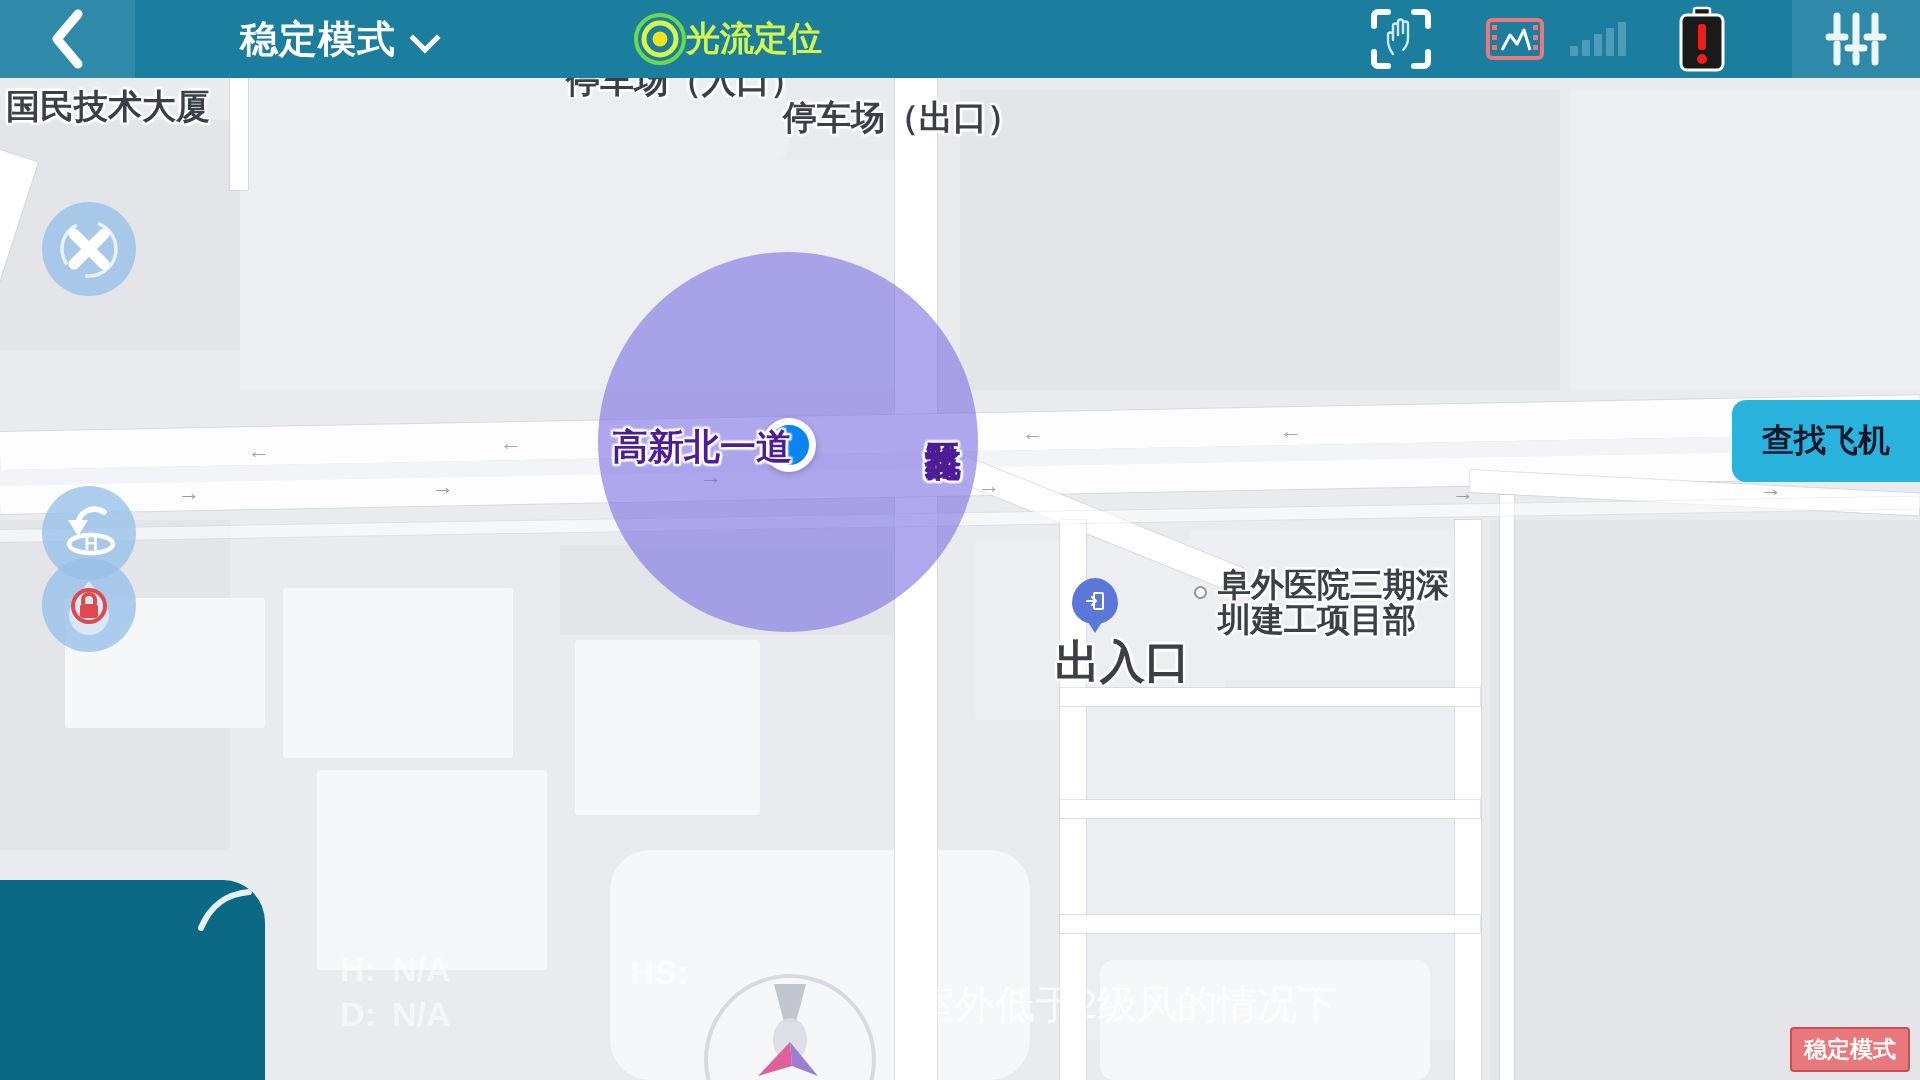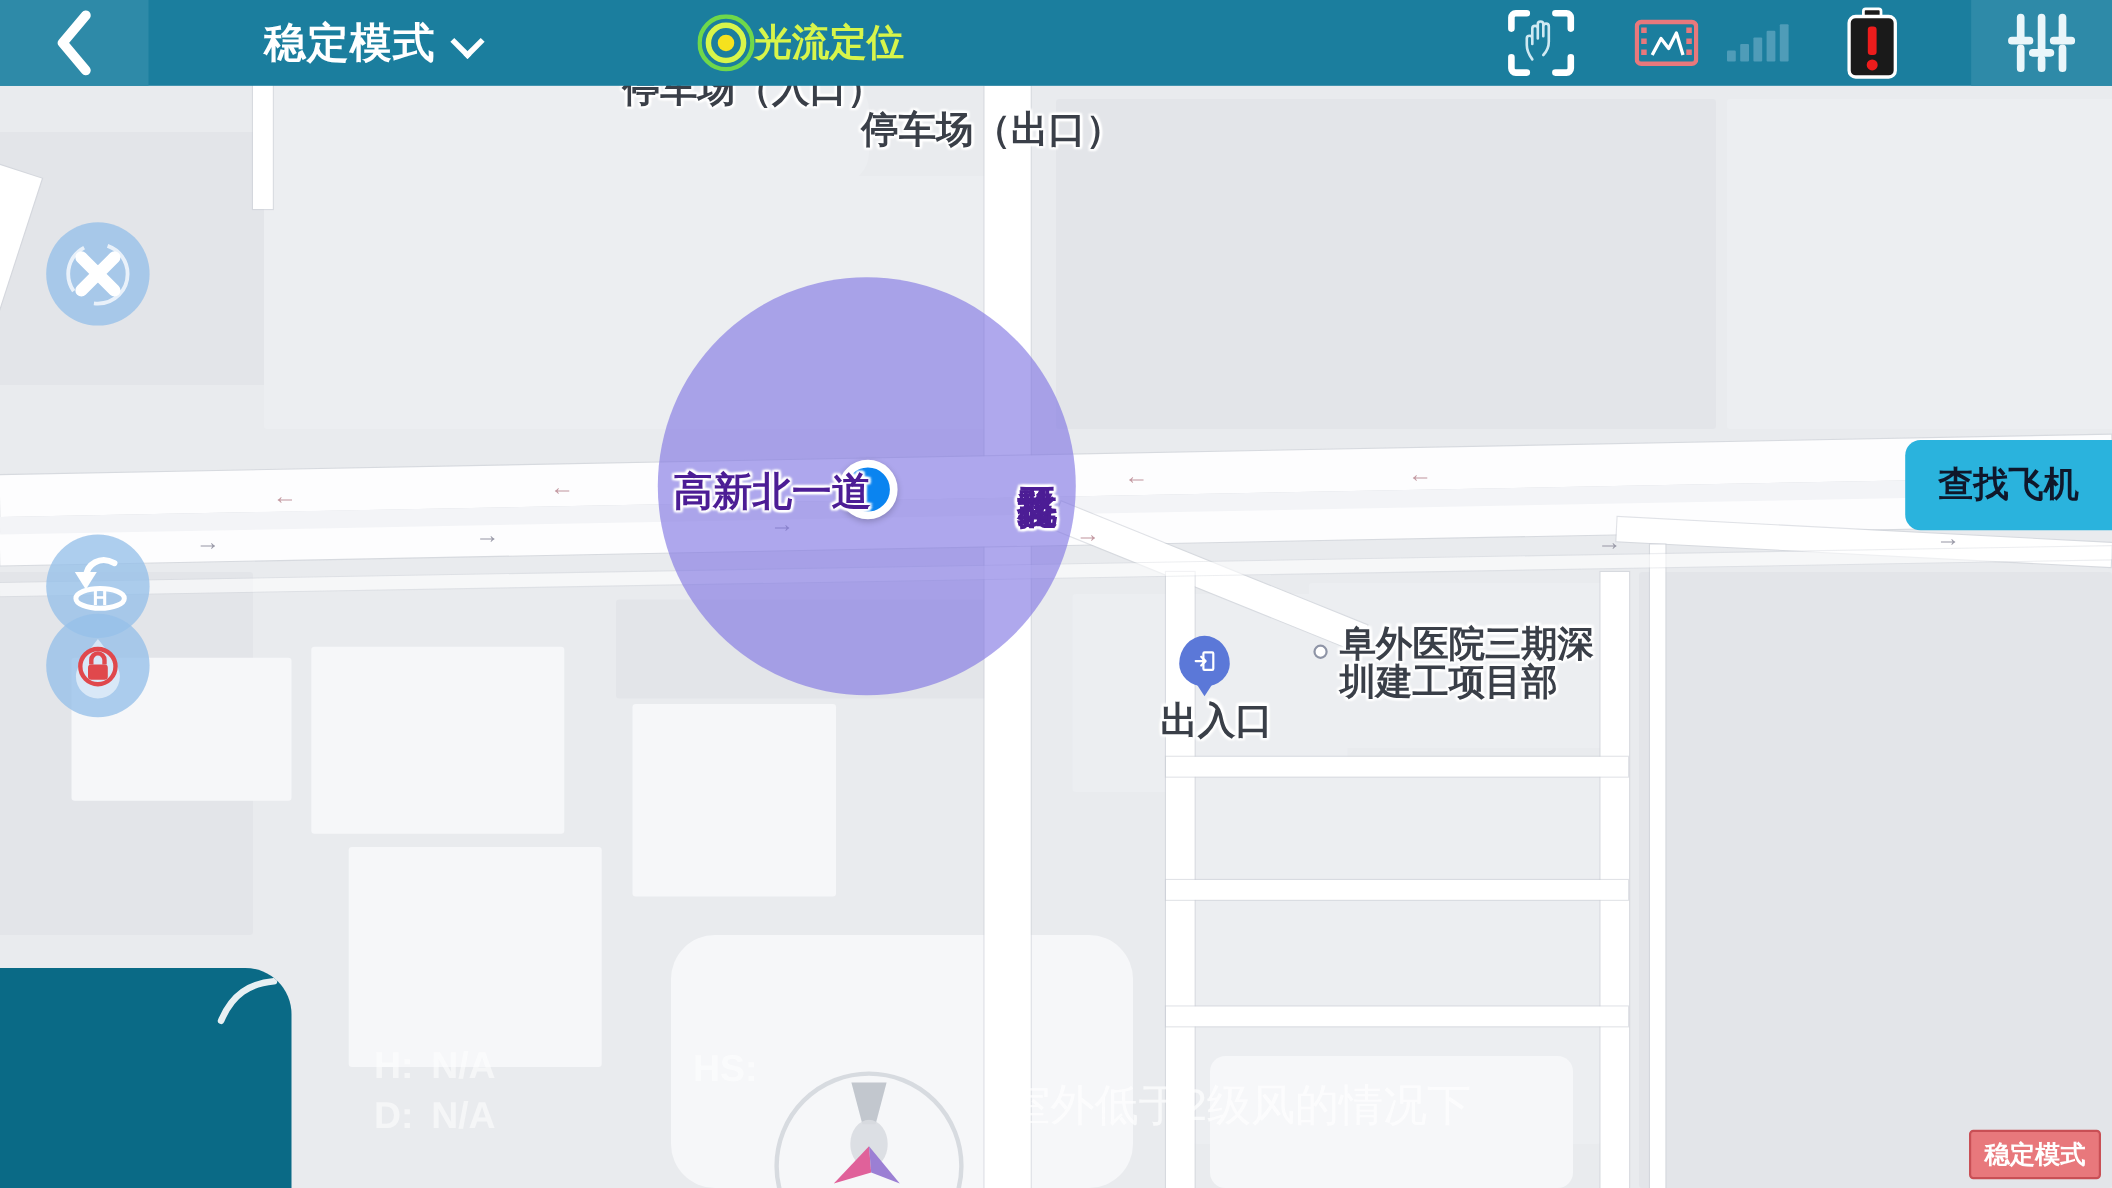--- a/index.html
+++ b/index.html
@@ -142,25 +142,26 @@
   <div id="drone-marker" style="left:762px;top:418px;"></div>
 
   <div class="poi-pin" style="left:1072px;top:578px;">
     <svg width="24" height="24" viewBox="0 0 24 24" fill="none" stroke="#fff" stroke-width="2">
       <rect x="11" y="4" width="9" height="16" rx="1"></rect>
       <path d="M4 12h8M9 8l4 4-4 4" stroke-linecap="round" stroke-linejoin="round"></path>
     </svg>
   </div>
   <div class="poi-dot" style="left:1194px;top:586px;"></div>
 
+  <div class="map-label" style="left:6px;top:84px;font-size:34px;">国民技术大厦</div>
   <div class="map-label" style="left:566px;top:58px;font-size:34px;">停车场（入口）</div>
   <div class="map-label" style="left:783px;top:95px;font-size:34px;">停车场（出口）</div>
   <div class="map-label street" style="left:612px;top:423px;font-size:36px;">高新北一道</div>
   <div class="map-label street vertical" style="left:918px;top:415px;font-size:36px;">科技北三路</div>
-  <div class="map-label" style="left:1055px;top:632px;font-size:34px;">出入口</div>
+  <div class="map-label" style="left:1055px;top:632px;font-size:45px;">出入口</div>
   <div class="map-label" style="left:1218px;top:563px;font-size:33px;">阜外医院三期深</div>
   <div class="map-label" style="left:1218px;top:598px;font-size:33px;">圳建工项目部</div>
 </div>
 
 <div id="top-bar">
 
   <div id="back-button">
     <svg width="46" height="64" viewBox="0 0 46 64" fill="none" stroke="#fff" stroke-width="9" stroke-linecap="round" stroke-linejoin="round">
       <path d="M33 7 L12 32 L33 57"></path>
     </svg>

